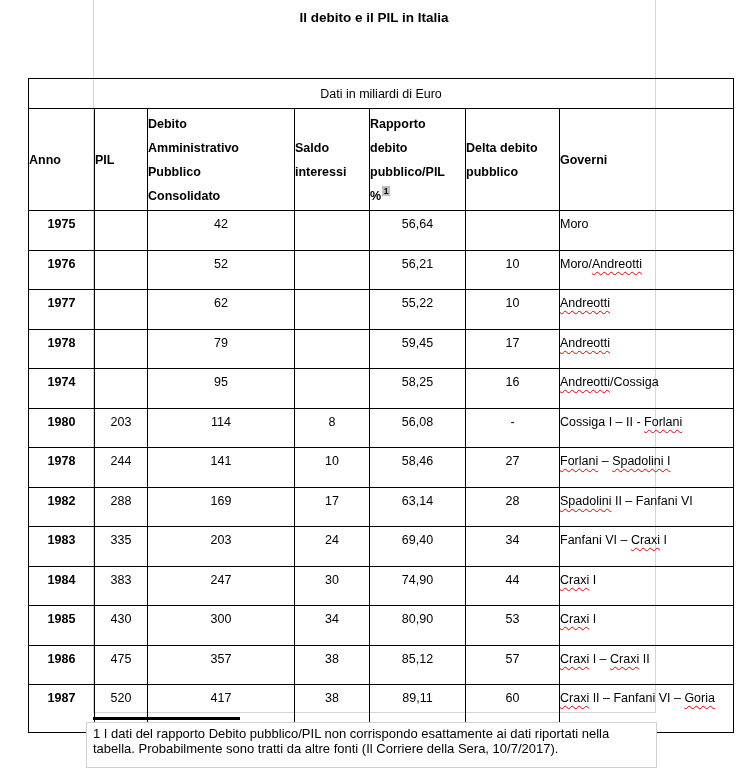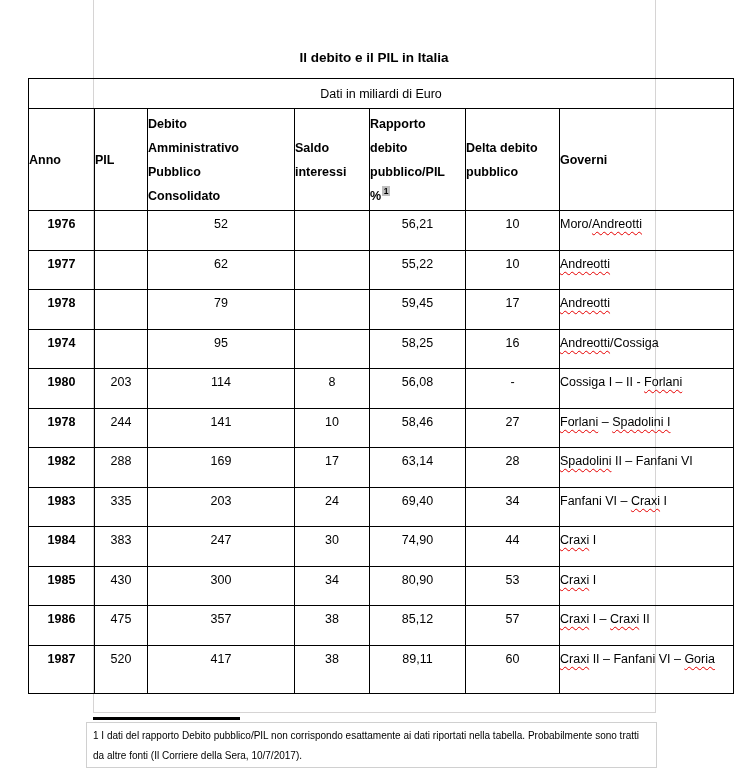--- a/index.html
+++ b/index.html
@@ -6,21 +6,21 @@
   body{
     width:738px;height:768px;background:#ffffff;position:relative;overflow:hidden;
     font-family:"Liberation Sans",sans-serif;color:#000;
   }
   .boundary{position:absolute;background:#d6d4d4;z-index:0;}
   #bound-left{left:93px;top:0;width:1px;height:712px;}
   #bound-right{left:655px;top:0;width:1px;height:712px;}
   #bound-bottom{left:93px;top:712px;width:563px;height:1px;}
   #doc-title{
     position:absolute;left:93px;top:10px;width:562px;text-align:center;
-    font-weight:bold;font-size:13.5px;z-index:1;margin-top:40px;
+    font-weight:bold;font-size:13.5px;z-index:1;
   }
   table#debt-table{
     position:absolute;left:28px;top:78px;width:705px;z-index:1;
     border-collapse:collapse;table-layout:fixed;font-size:12.5px;background:transparent;
   }
   #debt-table td{border:1px solid #000;padding:0;overflow:hidden;}
   tr.unit td{height:29px;text-align:center;vertical-align:middle;font-weight:normal;}
   tr.head td{
     height:101px;font-weight:bold;vertical-align:middle;line-height:24px;
   }
@@ -34,21 +34,21 @@
   .sq{
     text-decoration:underline;text-decoration-style:wavy;
     text-decoration-color:#e60000;text-decoration-thickness:1px;text-underline-offset:3px;
   }
   .fnref{
     font-size:8.5px;vertical-align:super;background:#bfbfbf;padding:0 1.5px;margin-left:1px;line-height:normal;
   }
   #fn-separator{position:absolute;left:93px;top:717px;width:147px;height:3px;background:#000;z-index:2;}
   #fn-box{
     position:absolute;left:86px;top:722px;width:557px;height:38px;border:1px solid #d0d0d0;
-    padding:3px 6px;background:#fff;z-index:1;font-size:10px;line-height:20px;
+    padding:3px 6px;background:#fff;z-index:1;font-size:13px;line-height:15px;
   }
 </style>
 </head>
 <body>
 
 <div id="bound-left" class="boundary"></div>
 <div id="bound-right" class="boundary"></div>
 <div id="bound-bottom" class="boundary"></div>
 
 <div id="doc-title">Il debito e il PIL in Italia</div>
@@ -82,20 +82,29 @@
 pubblico/PIL</div>
       <div><span>%</span><span class="fnref">1</span></div>
     </td>
     <td class="pre">Delta debito
 pubblico</td>
     <td>Governi</td>
   </tr>
   </tbody>
     <tbody id="rows">
       <tr>
+        <td class="c b">1975</td>
+        <td class="c"></td>
+        <td class="c">42</td>
+        <td class="c"></td>
+        <td class="c">56,64</td>
+        <td class="c"></td>
+        <td class="gov"><span>Moro</span></td>
+      </tr>
+      <tr>
         <td class="c b">1976</td>
         <td class="c"></td>
         <td class="c">52</td>
         <td class="c"></td>
         <td class="c">56,21</td>
         <td class="c">10</td>
         <td class="gov"><span>Moro/</span><span class="sq">Andreotti</span></td>
       </tr>
       <tr>
         <td class="c b">1977</td>

